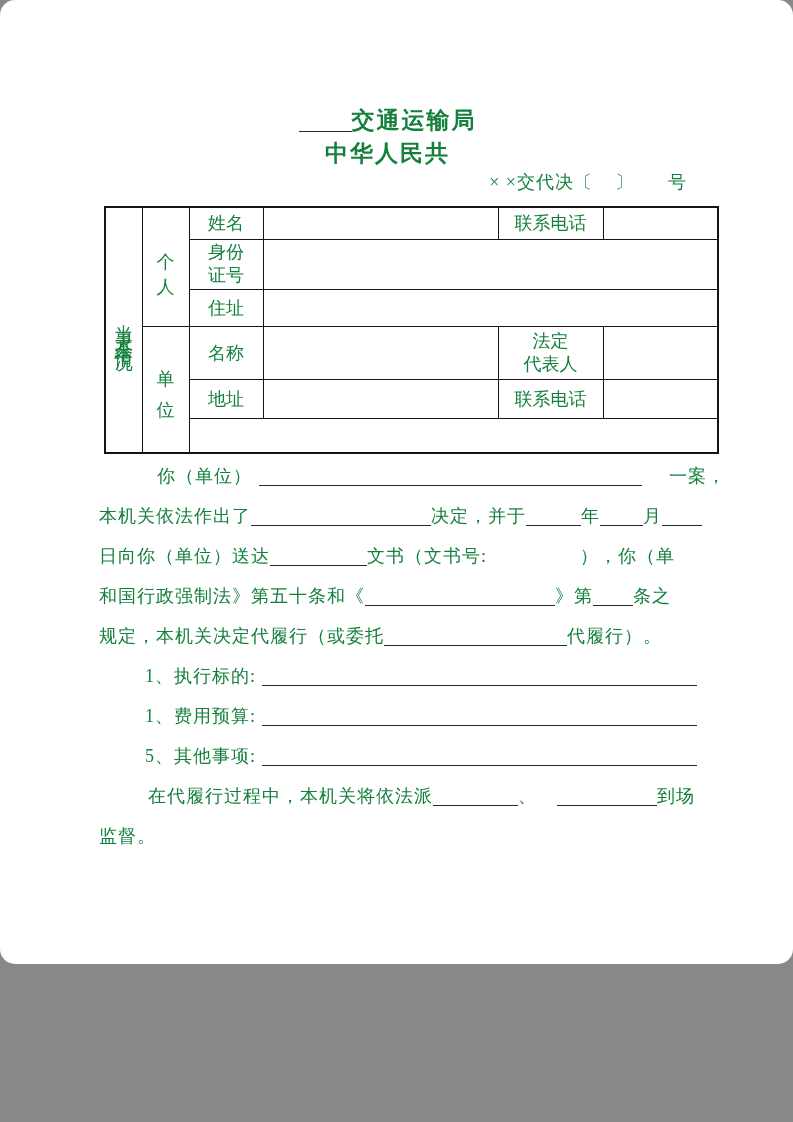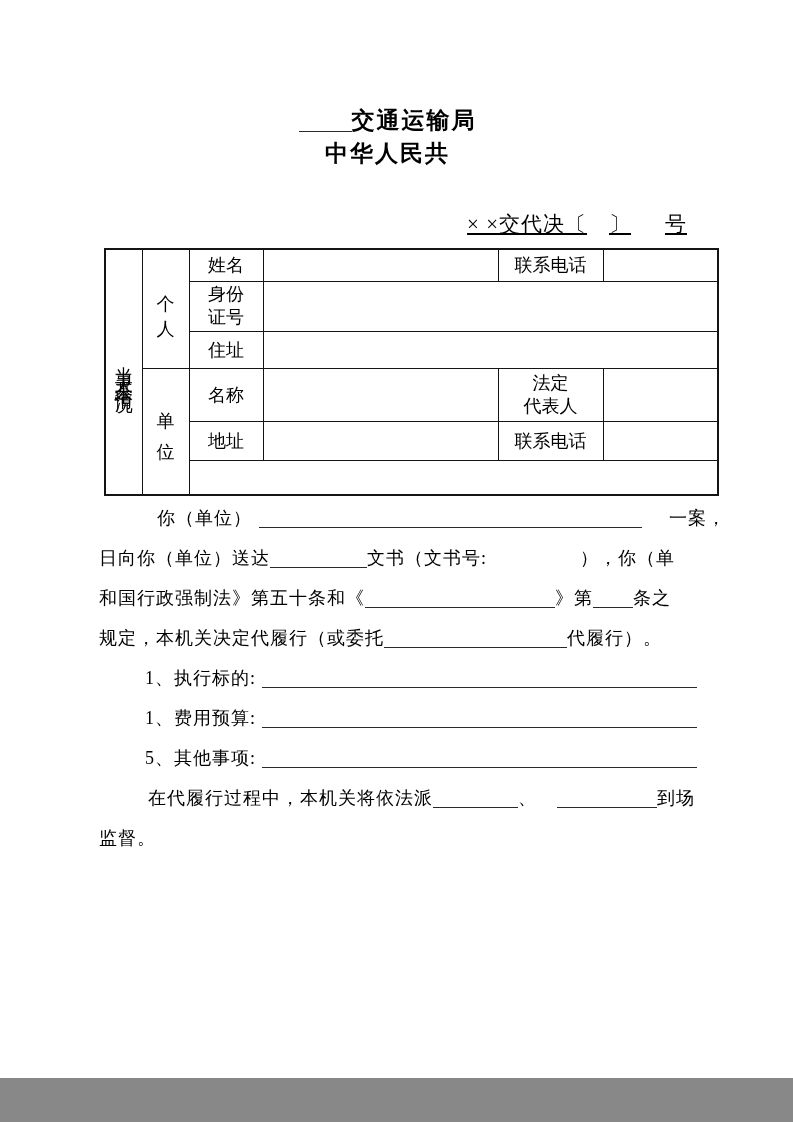--- a/index.html
+++ b/index.html
@@ -1,30 +1,31 @@
 <!DOCTYPE html>
 <html><head>
 <meta charset="utf-8">
 <style>
   html,body { margin:0; padding:0; background:#888; }
   .page {
     position: relative;
-    width: 793px; height: 1078px;
+    width: 793px; height: 964px;
     margin: 0 auto;
     background: #ffffff;
-    color: #000000;
+    color: #15803d;
     font-family: "Liberation Serif", "DejaVu Serif", serif;
     overflow: hidden;
+    border-radius: 15px;
   }
   
   .title-block { padding-top: 104px; text-align: center; margin-right: 18px; }
   .title-line { font-size: 23px; font-weight: bold; line-height: 33px; letter-spacing: 2px; white-space: nowrap; }
   
-  .docno { margin-top: 42px; margin-right: 106px; text-align: right;
-           font-size: 21px; line-height: 24px; letter-spacing: 1px; white-space: nowrap; text-decoration: underline; }
+  .docno { margin-right: 106px; text-align: right;
+           font-size: 18px; line-height: 24px; letter-spacing: 1px; white-space: nowrap; }
   
   table.party { border-collapse: collapse; table-layout: fixed;
                 margin-left: 104px; margin-top: 12px; width: 613px;
                 border: 2px solid #141414; }
   table.party td { border: 1.5px solid #141414; padding: 0; vertical-align: middle;
                    font-size: 18px; text-align: center; overflow: hidden; }
   td.val { text-align: left; }
   .r1 { height: 32px; } .r2 { height: 50px; } .r3 { height: 37px; margin-top: 36px; }
   .r4 { height: 53px; } .r5 { height: 39px; } .r6 { height: 35px; }
   .two-line { line-height: 23px; display: inline-block; }
@@ -111,20 +112,21 @@
         <div class="cc-wrap">
           <div class="cc-value"></div>
         </div>
       </td>
     </tr>
   </tbody>
     </table>
 
   <div class="body-block" id="body-lines">
       <div class="bline" style="padding-left: 58px;"><span>你（单位）</span><span class="gap" style="width: 7px;"></span><span class="blank" style="width: 383px;"></span><span class="gap" style="width: 27px;"></span><span>一案，</span></div>
+      <div class="bline"><span>本机关依法作出了</span><span class="blank" style="width: 180px;"></span><span>决定，并于</span><span class="blank" style="width: 55px;"></span><span>年</span><span class="blank" style="width: 43px;"></span><span>月</span><span class="blank" style="width: 40px;"></span></div>
       <div class="bline"><span>日向你（单位）送达</span><span class="blank" style="width: 97px;"></span><span>文书（文书号:</span><span class="gap" style="width: 93px;"></span><span>），你（单</span></div>
       <div class="bline"><span>和国行政强制法》第五十条和《</span><span class="blank" style="width: 190px;"></span><span>》第</span><span class="blank" style="width: 40px;"></span><span>条之</span></div>
       <div class="bline"><span>规定，本机关决定代履行（或委托</span><span class="blank" style="width: 183px;"></span><span>代履行）。</span></div>
       <div class="bline" style="padding-left: 46px;"><span>1、执行标的:</span><span class="gap" style="width: 6px;"></span><span class="blank" style="width: 435px;"></span></div>
       <div class="bline" style="padding-left: 46px;"><span>1、费用预算:</span><span class="gap" style="width: 6px;"></span><span class="blank" style="width: 435px;"></span></div>
       <div class="bline" style="padding-left: 46px;"><span>5、其他事项:</span><span class="gap" style="width: 6px;"></span><span class="blank" style="width: 435px;"></span></div>
       <div class="bline" style="padding-left: 49px;"><span>在代履行过程中，本机关将依法派</span><span class="blank" style="width: 85px;"></span><span>、</span><span class="gap" style="width: 20px;"></span><span class="blank" style="width: 100px;"></span><span>到场</span></div>
       <div class="bline"><span>监督。</span></div>
     </div>
 

